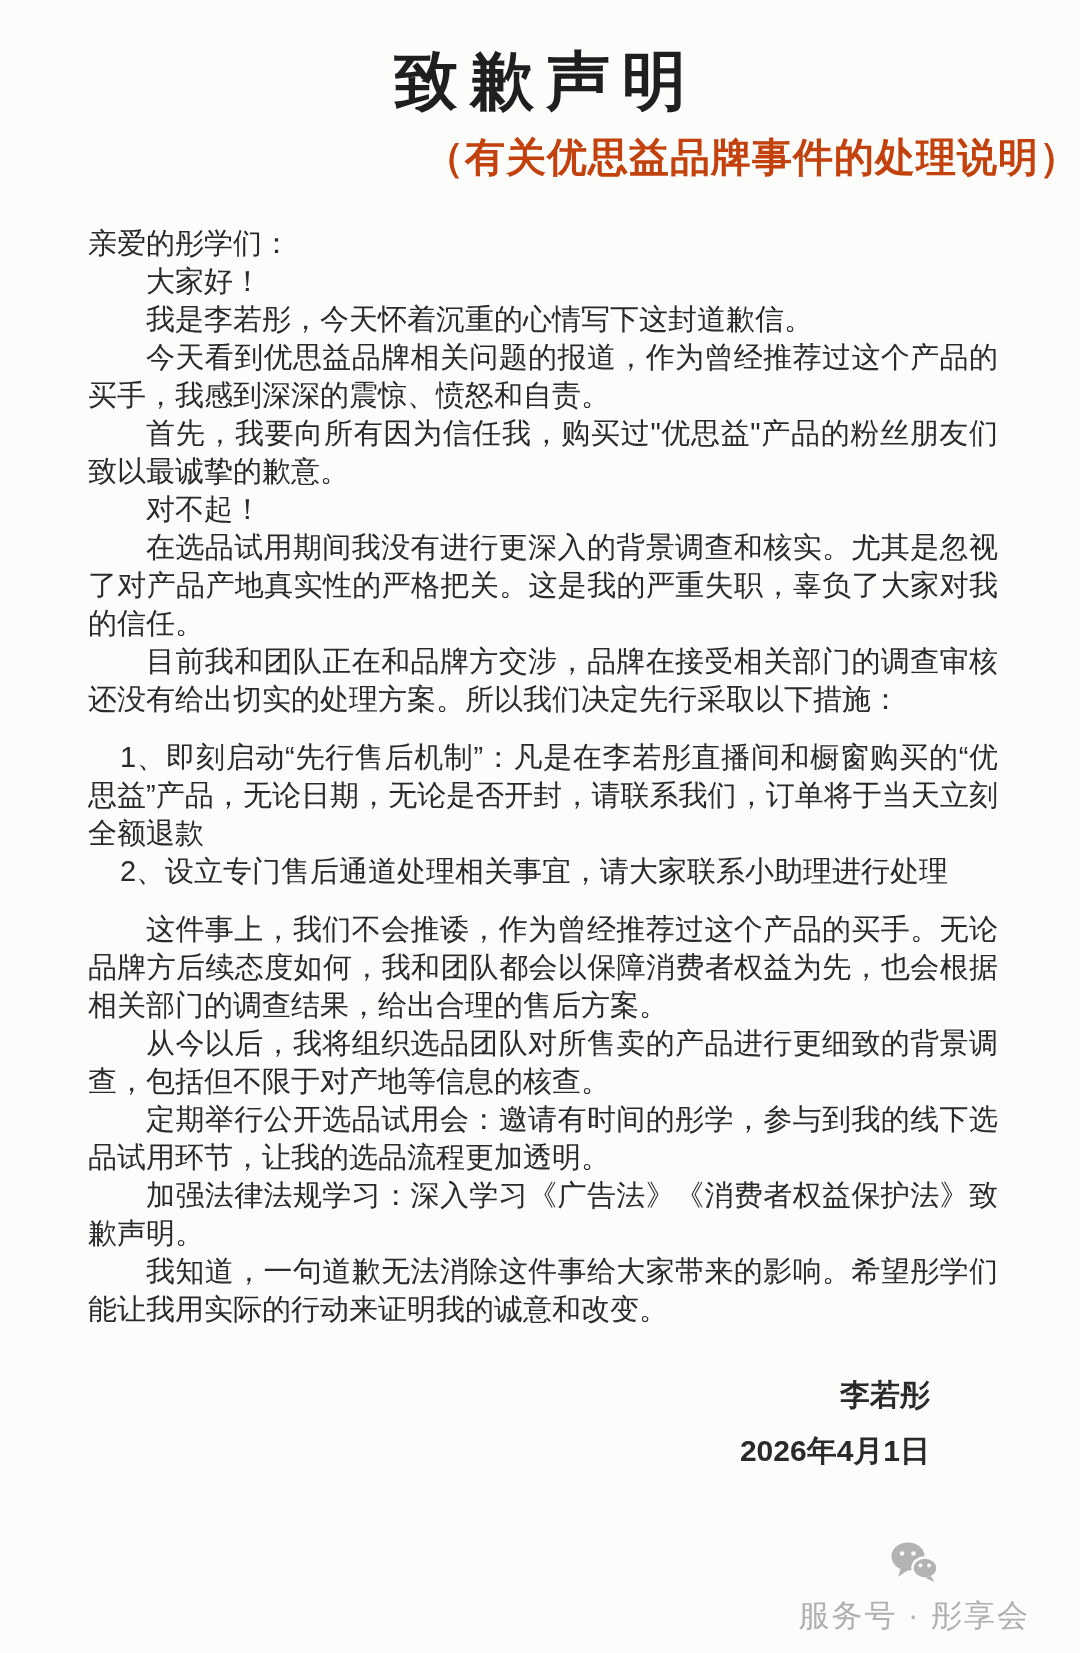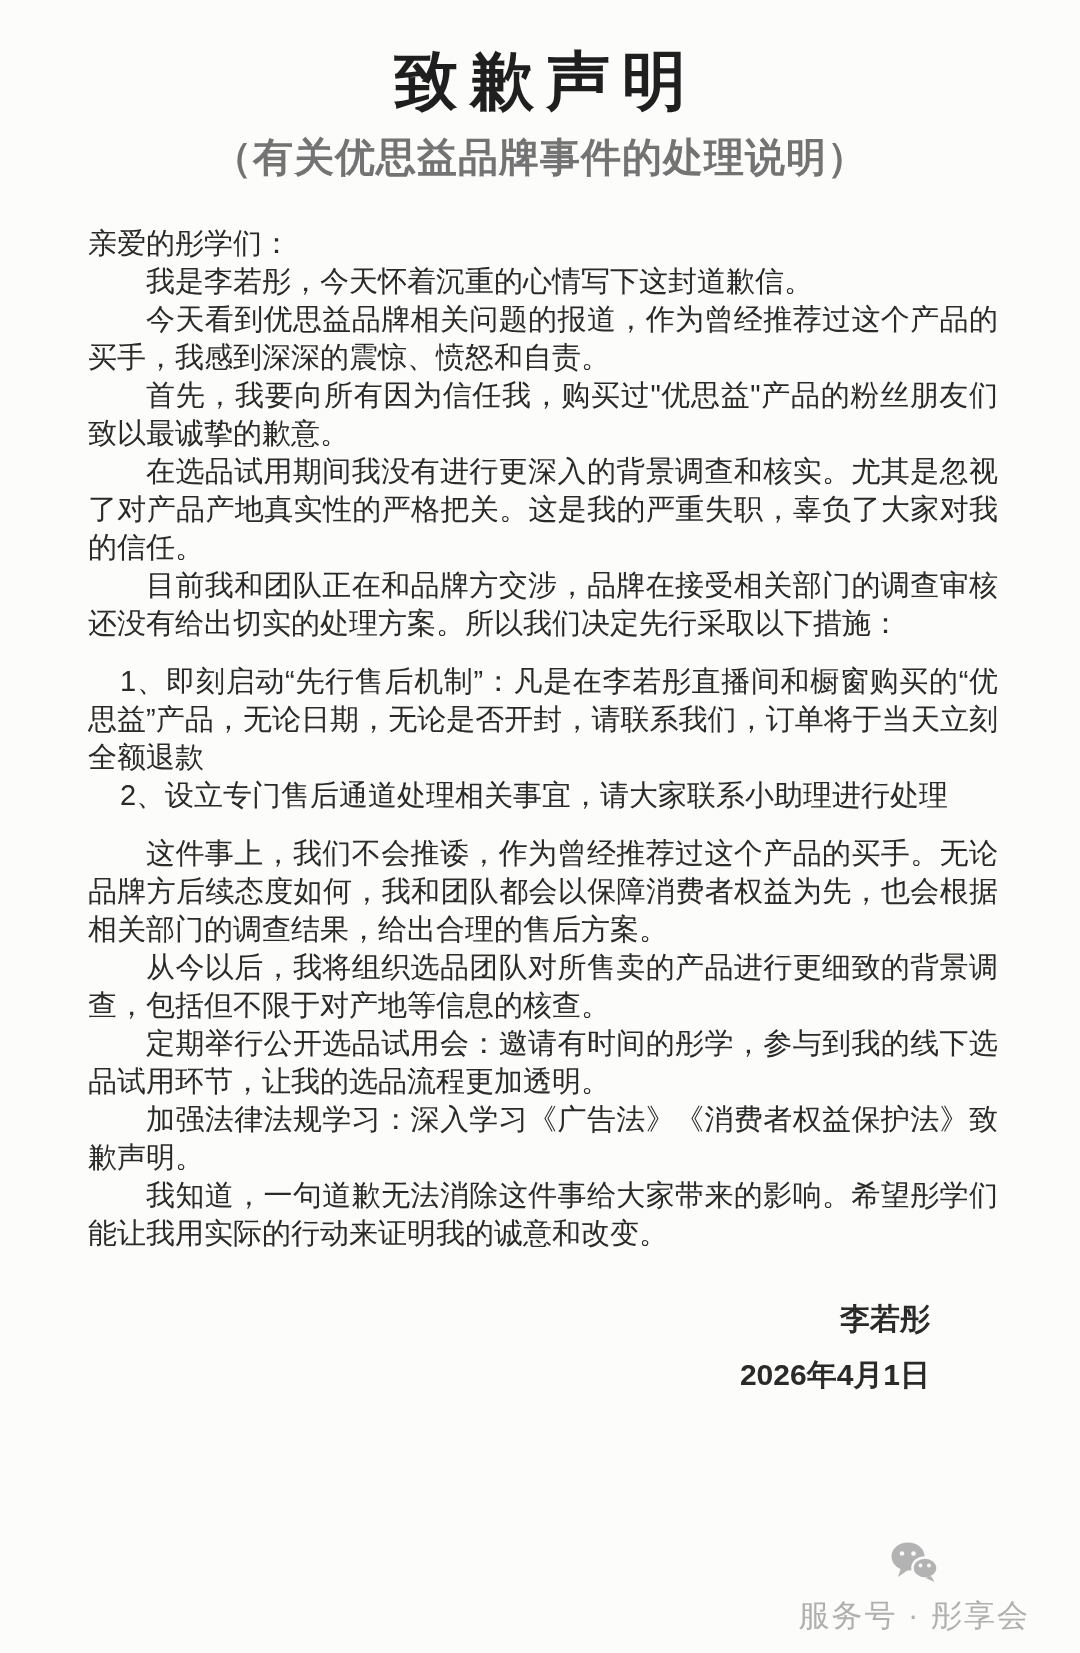--- a/index.html
+++ b/index.html
@@ -19,27 +19,27 @@
     font-family: "Liberation Serif", serif;
     font-size: 64px;
     line-height: 76px;
     font-weight: 700;
     letter-spacing: 12px;
     text-indent: 12px;
     color: #1f1f1f;
   }
   .subtitle {
     margin-top: 12px;
-    text-align: center;
+    text-align: right;
     font-family: "Liberation Serif", serif;
     font-size: 40px;
     line-height: 52px;
     font-weight: 700;
     letter-spacing: 1px;
-    color: #737373;
+    color: #c2410c;
   }
   .content {
     margin: 40px 82px 0 88px;
     font-size: 29px;
     line-height: 38px;
     font-weight: 500;
     color: #2a2a2a;
     text-align: justify;
   }
   .content p { text-indent: 2em; }
@@ -75,23 +75,25 @@
 </head>
 <body>
 
 <div class="page">
 
   <h1 class="title">致歉声明</h1>
   <h2 class="subtitle">（有关优思益品牌事件的处理说明）</h2>
 
   <div class="content">
     <p class="salutation">亲爱的彤学们：</p>
+    <p>大家好！</p>
     <p>我是李若彤，今天怀着沉重的心情写下这封道歉信。</p>
     <p>今天看到优思益品牌相关问题的报道，作为曾经推荐过这个产品的买手，我感到深深的震惊、愤怒和自责。</p>
     <p>首先，我要向所有因为信任我，购买过"优思益"产品的粉丝朋友们致以最诚挚的歉意。</p>
+    <p>对不起！</p>
     <p>在选品试用期间我没有进行更深入的背景调查和核实。尤其是忽视了对产品产地真实性的严格把关。这是我的严重失职，辜负了大家对我的信任。</p>
     <p>目前我和团队正在和品牌方交涉，品牌在接受相关部门的调查审核还没有给出切实的处理方案。所以我们决定先行采取以下措施：</p>
 
     <div class="measures">
       <p class="measure">1、即刻启动“先行售后机制”：凡是在李若彤直播间和橱窗购买的“优思益”产品，无论日期，无论是否开封，请联系我们，订单将于当天立刻全额退款</p>
       <p class="measure">2、设立专门售后通道处理相关事宜，请大家联系小助理进行处理</p>
     </div>
 
     <p>这件事上，我们不会推诿，作为曾经推荐过这个产品的买手。无论品牌方后续态度如何，我和团队都会以保障消费者权益为先，也会根据相关部门的调查结果，给出合理的售后方案。</p>
     <p>从今以后，我将组织选品团队对所售卖的产品进行更细致的背景调查，包括但不限于对产地等信息的核查。</p>

